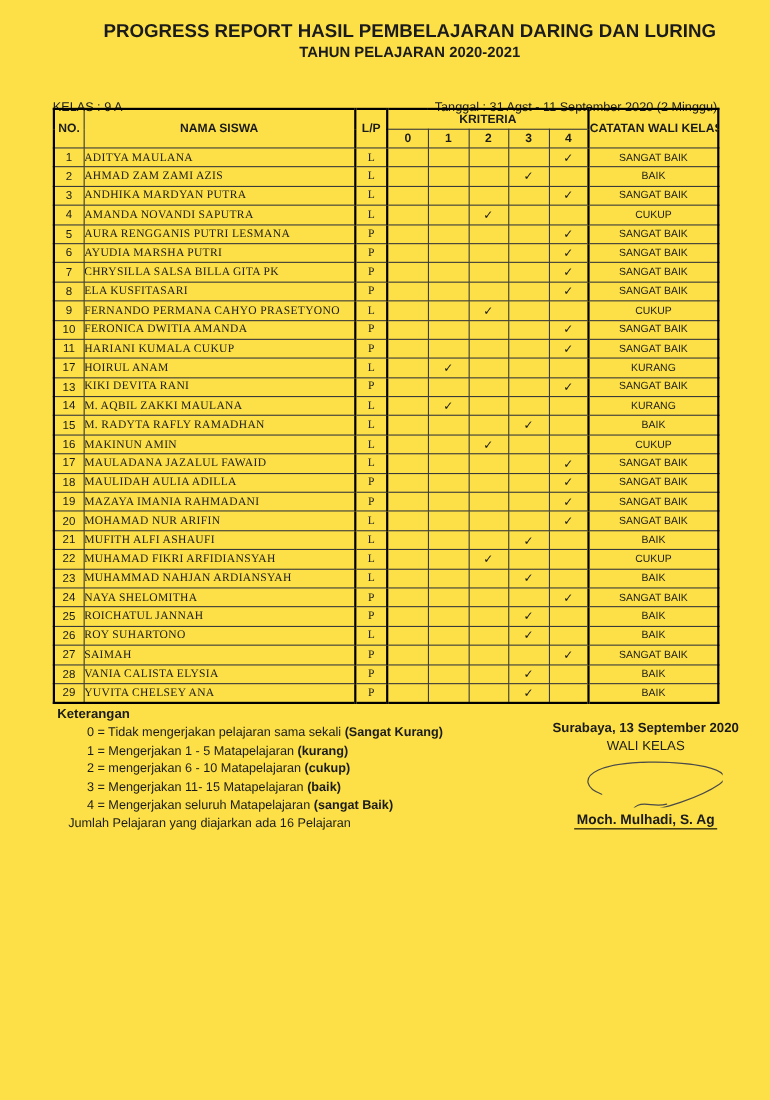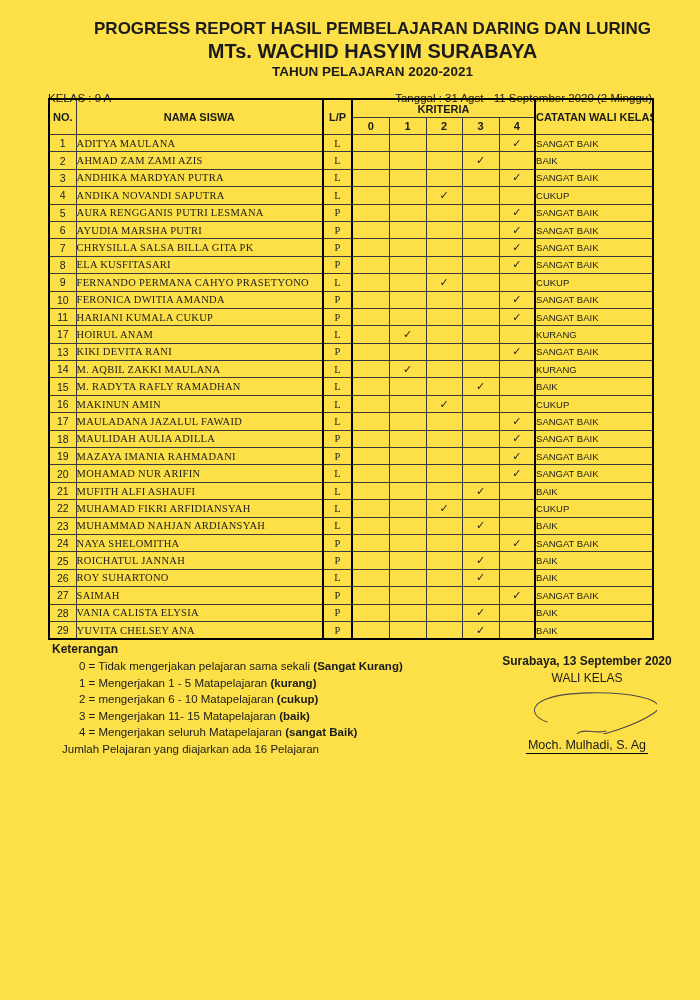--- a/index.html
+++ b/index.html
@@ -28,44 +28,43 @@
   th.th-krit-label { height:17px; }
   tr.krit-nums th { height:16px; }
   th.th-cat { font-size:10.5px; }
   .bl2 { border-left:2px solid #000 !important; }
   .br2 { border-right:2px solid #000 !important; }
   tbody td { height:16.4px; }
   td.c-no  { text-align:center; font-size:10.5px; }
   td.c-name{ font-family:"Liberation Serif", serif; font-size:10.5px; padding-left:3px; letter-spacing:0.3px; }
   td.c-lp  { text-align:center; font-family:"Liberation Serif", serif; font-size:10.5px; }
   td.c-crit{ text-align:center; font-size:11px; font-family:"DejaVu Sans", sans-serif; }
-  td.c-cat { font-size:9.5px; }
+  td.c-cat { text-align:center; font-size:9.5px; }
 
   
   .keterangan { position:absolute; left:52px; top:641px; font-size:11.5px; }
   .ket-title  { font-weight:bold; font-size:12px; line-height:17px; }
   .ket-items  { margin-left:27px; line-height:16.5px; }
   .ket-jumlah { margin-left:10px; line-height:16.5px; }
 
   
   .sign-block { position:absolute; left:478px; top:653px; width:218px; text-align:center; font-size:12px; }
   .sign-date  { line-height:17px;font-weight:bold; }
   .sign-role  { line-height:17px; }
   .sign-svg-wrap { height:46px; margin-top:1px; }
-  .signer { display:inline-block; font-weight:normal; font-size:12.5px;
+  .signer { display:inline-block; font-weight:bold; font-size:12.5px;
             border-bottom:1.5px solid #000; padding:0 2px 1px 2px; margin-top:4px;text-align:center; }
 </style>
 </head>
 <body>
 
 <div class="page">
 
   <div class="titles">
     <div class="t1">PROGRESS REPORT HASIL PEMBELAJARAN DARING DAN LURING</div>
-    <div class="t2">MTs. WACHID HASYIM SURABAYA</div>
     <div class="t3">TAHUN PELAJARAN 2020-2021</div>
   </div>
 
   <div class="meta">
     <span>KELAS : 9 A</span>
     <span>Tanggal : 31 Agst - 11 September 2020 (2 Minggu)</span>
   </div>
 
   <table class="report">
     <colgroup>
@@ -124,21 +123,21 @@
           <td class="c-lp bl2 br2">L</td>
           <td class="c-crit bl2"></td>
           <td class="c-crit"></td>
           <td class="c-crit"></td>
           <td class="c-crit"></td>
           <td class="c-crit br2">✓</td>
           <td class="c-cat">SANGAT BAIK</td>
         </tr>
         <tr>
           <td class="c-no">4</td>
-          <td class="c-name">ANDIKA NOVANDI SAPUTRA</td>
+          <td class="c-name">AMANDA NOVANDI SAPUTRA</td>
           <td class="c-lp bl2 br2">L</td>
           <td class="c-crit bl2"></td>
           <td class="c-crit"></td>
           <td class="c-crit">✓</td>
           <td class="c-crit"></td>
           <td class="c-crit br2"></td>
           <td class="c-cat">CUKUP</td>
         </tr>
         <tr>
           <td class="c-no">5</td>

